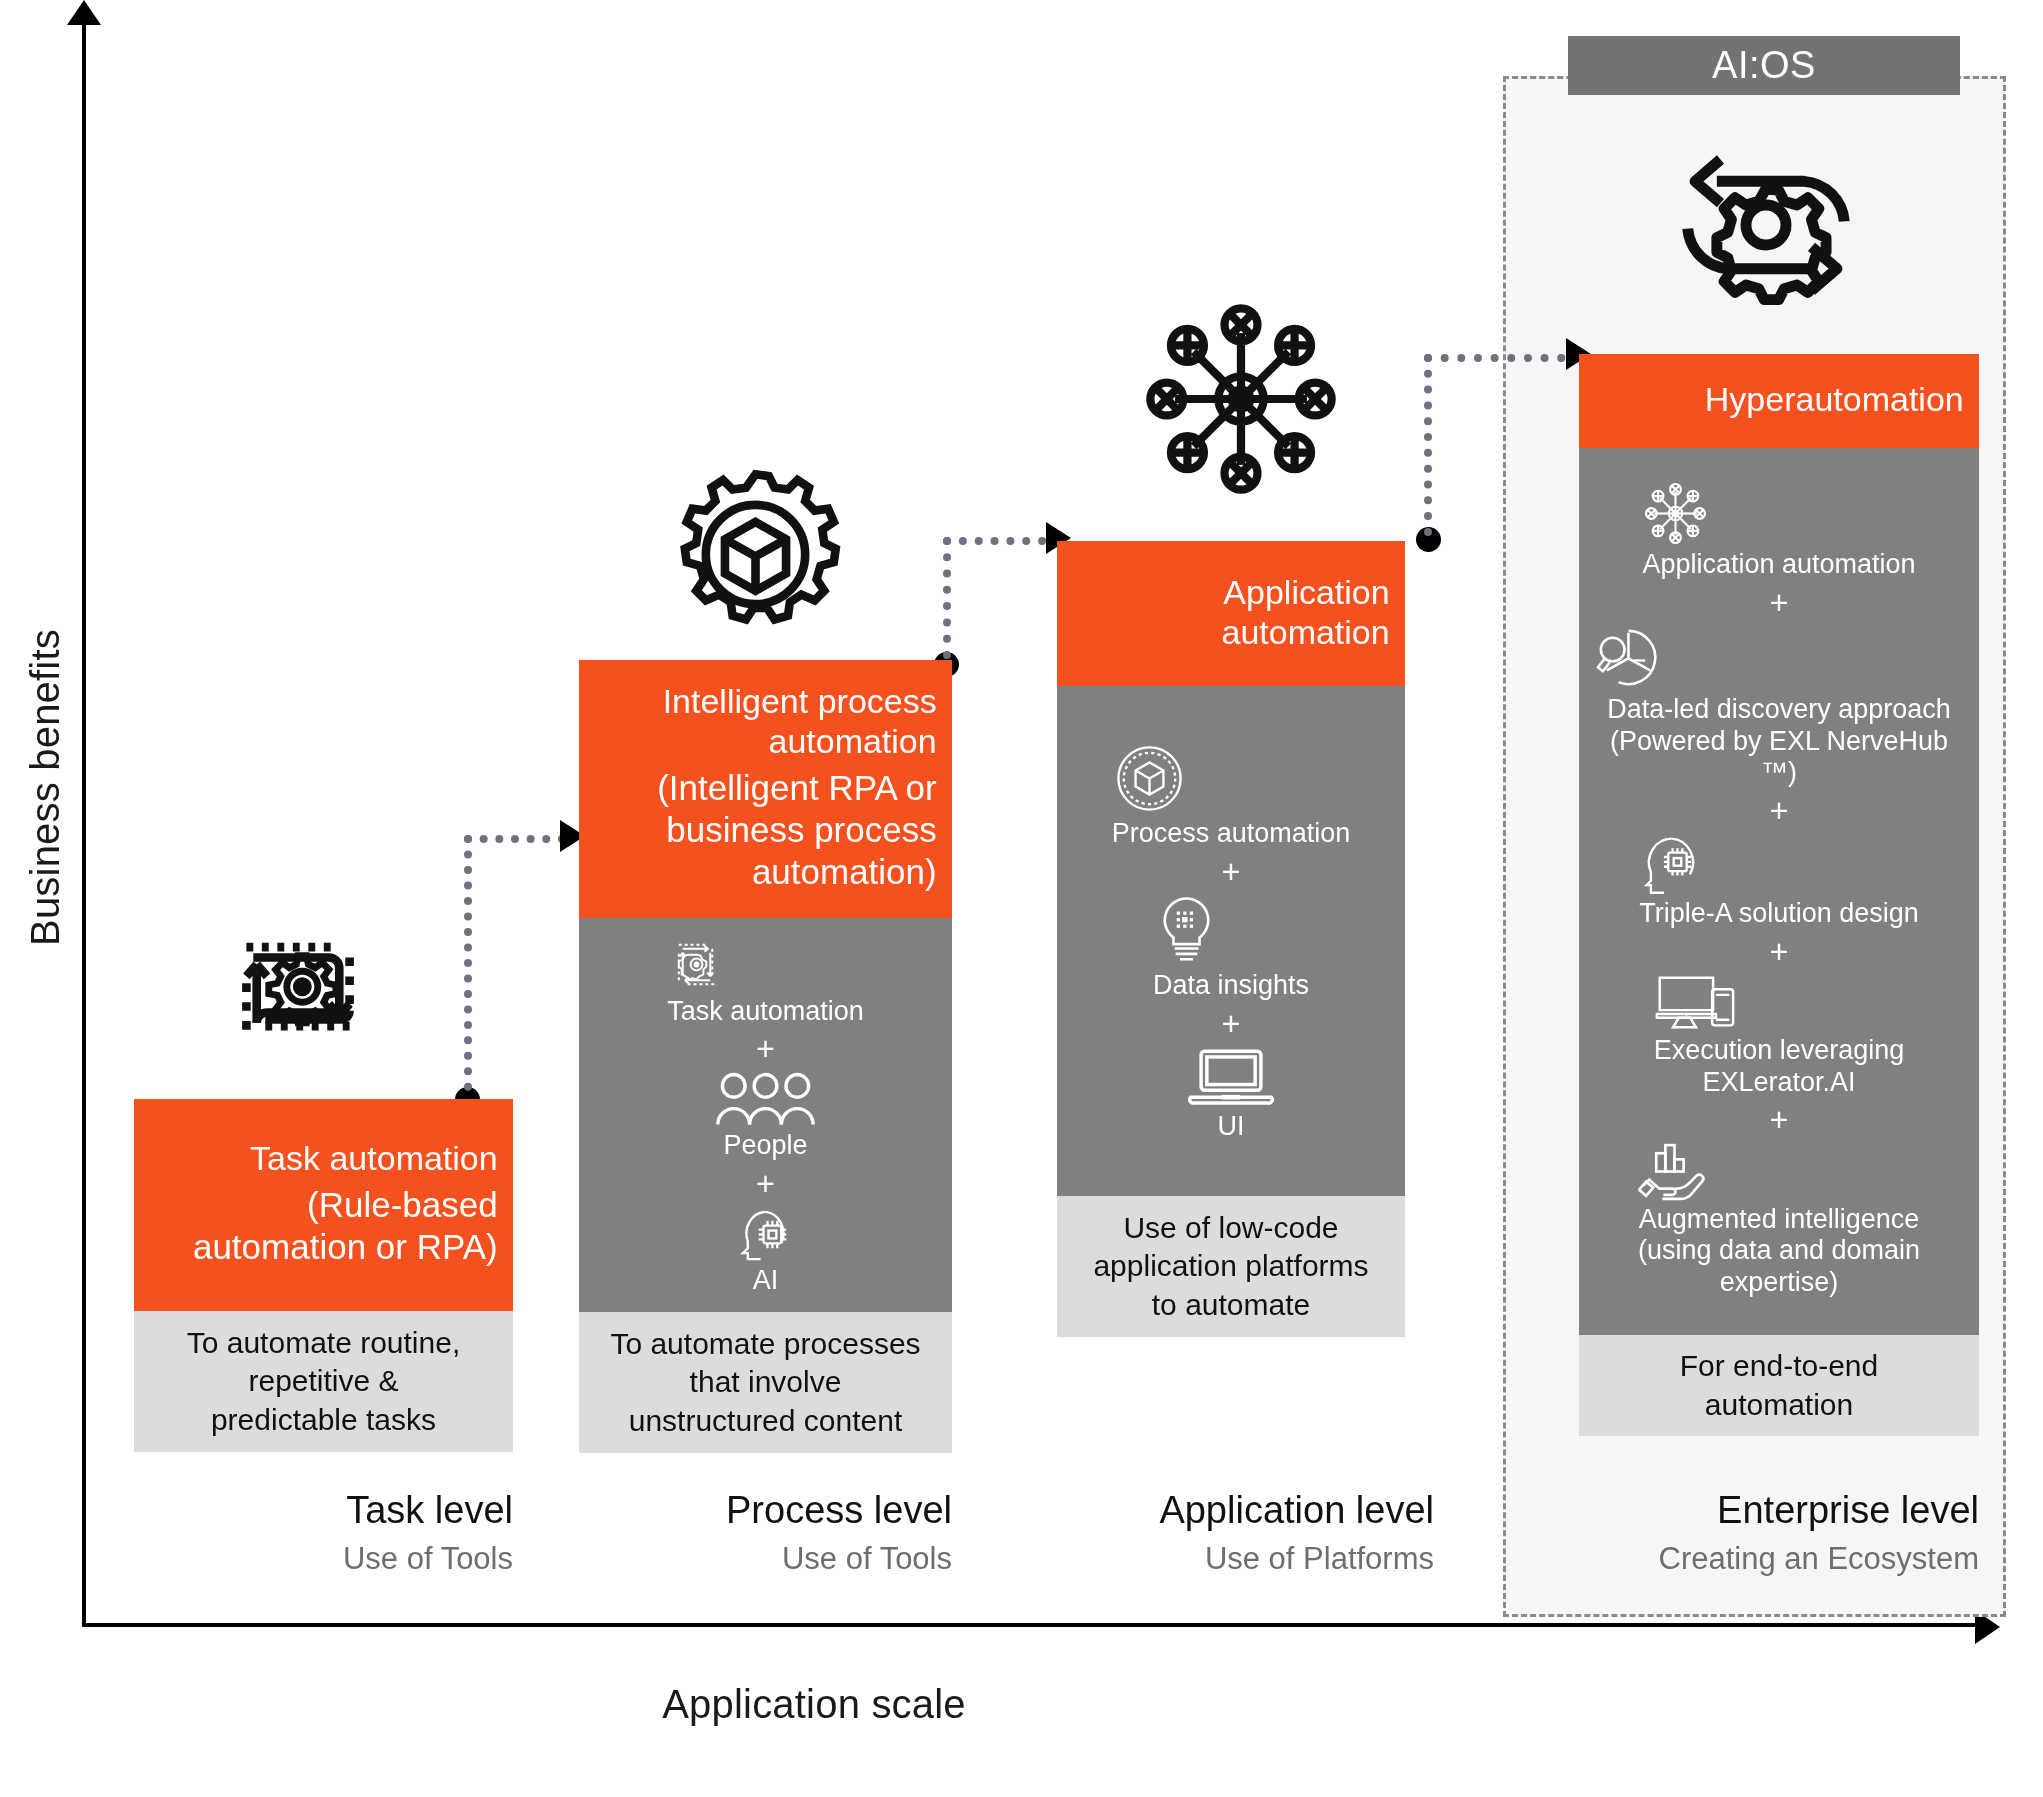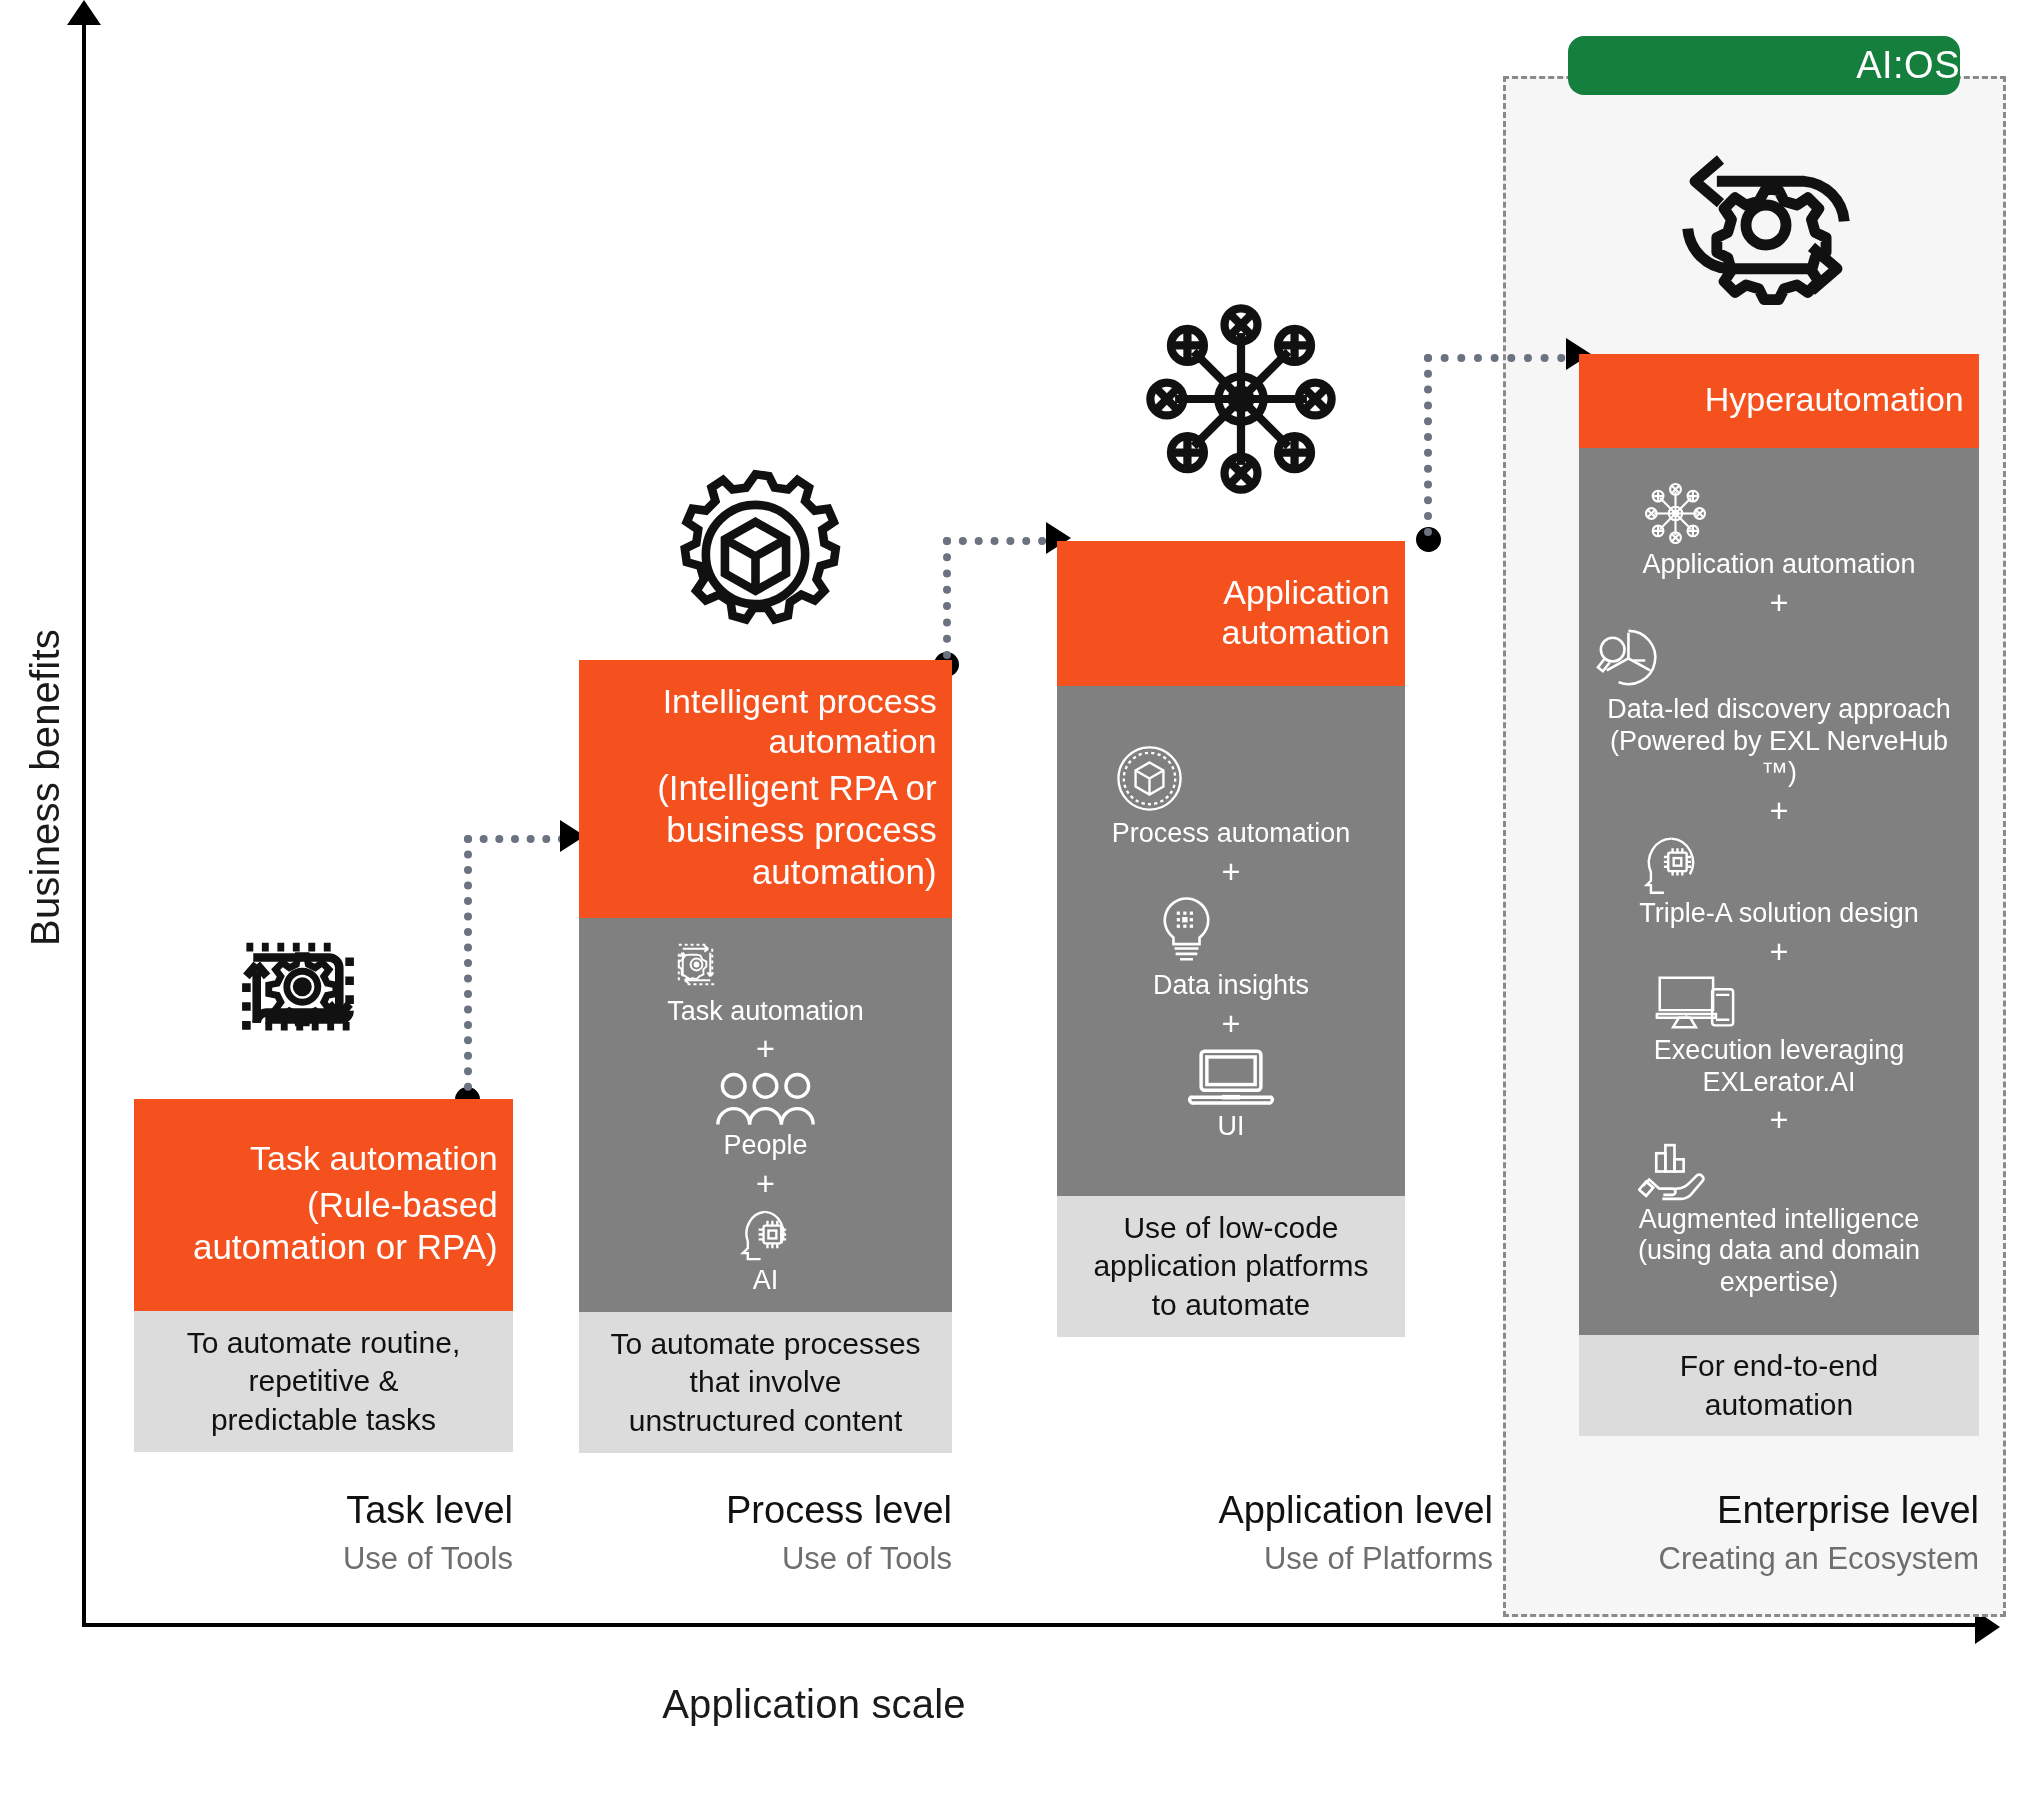--- a/index.html
+++ b/index.html
@@ -18,22 +18,22 @@
   .y-axis-label{position:absolute;left:-222px;top:765px;width:535px;text-align:center;
     transform:rotate(-90deg);font-size:40px;color:#1a1a1a;letter-spacing:0.2px;}
   .x-axis-label{position:absolute;left:0;top:1682px;width:1628px;text-align:center;
     font-size:40px;color:#1a1a1a;letter-spacing:0.2px;}
 
   
   .dashed-region{position:absolute;left:1503px;top:76px;width:503px;height:1541px;
     border:3.8px dashed #8a8a8a;background:#f6f6f6;box-sizing:border-box;}
 
   
-  .aios-banner{position:absolute;left:1568px;top:36px;width:392px;height:59px;background:#15803d;
-    display:flex;align-items:center;justify-content:flex-end;border-radius:16px;}
+  .aios-banner{position:absolute;left:1568px;top:36px;width:392px;height:59px;background:#737373;
+    display:flex;align-items:center;justify-content:center;}
   .aios-banner span{color:#fff;font-size:38px;letter-spacing:0.5px;}
 
   
   .col{position:absolute;box-sizing:border-box;}
   .col-head{background:#f4511e;color:#fff;text-align:right;box-sizing:border-box;padding:13.4px 15.3px 17px 15.3px;}
   .col-head .title{font-size:34px;line-height:1.18;}
   .col-head .sub{font-size:35px;line-height:1.2;margin-top:5.7px;}
   .col-body{background:#808080;color:#fff;text-align:center;box-sizing:border-box;padding:15.3px 11.5px 13.4px 11.5px;}
   .col-foot{background:#dcdcdc;color:#111;text-align:center;box-sizing:border-box;
     padding:15.3px 11.5px;font-size:30px;line-height:1.28;}
@@ -409,21 +409,21 @@
   </div>
 
   <div class="level" style="left:134px;top:1489px;width:379px;">
     <div class="lv-title">Task level</div>
     <div class="lv-sub">Use of Tools</div>
   </div>
   <div class="level" style="left:579px;top:1489px;width:373px;">
     <div class="lv-title">Process level</div>
     <div class="lv-sub">Use of Tools</div>
   </div>
-  <div class="level" style="left:1116px;top:1489px;width:377px;">
+  <div class="level" style="left:1057px;top:1489px;width:377px;">
     <div class="lv-title">Application level</div>
     <div class="lv-sub">Use of Platforms</div>
   </div>
   <div class="level" style="left:1579px;top:1489px;width:400px;">
     <div class="lv-title">Enterprise level</div>
     <div class="lv-sub">Creating an Ecosystem</div>
   </div>
 
 </div>
 

